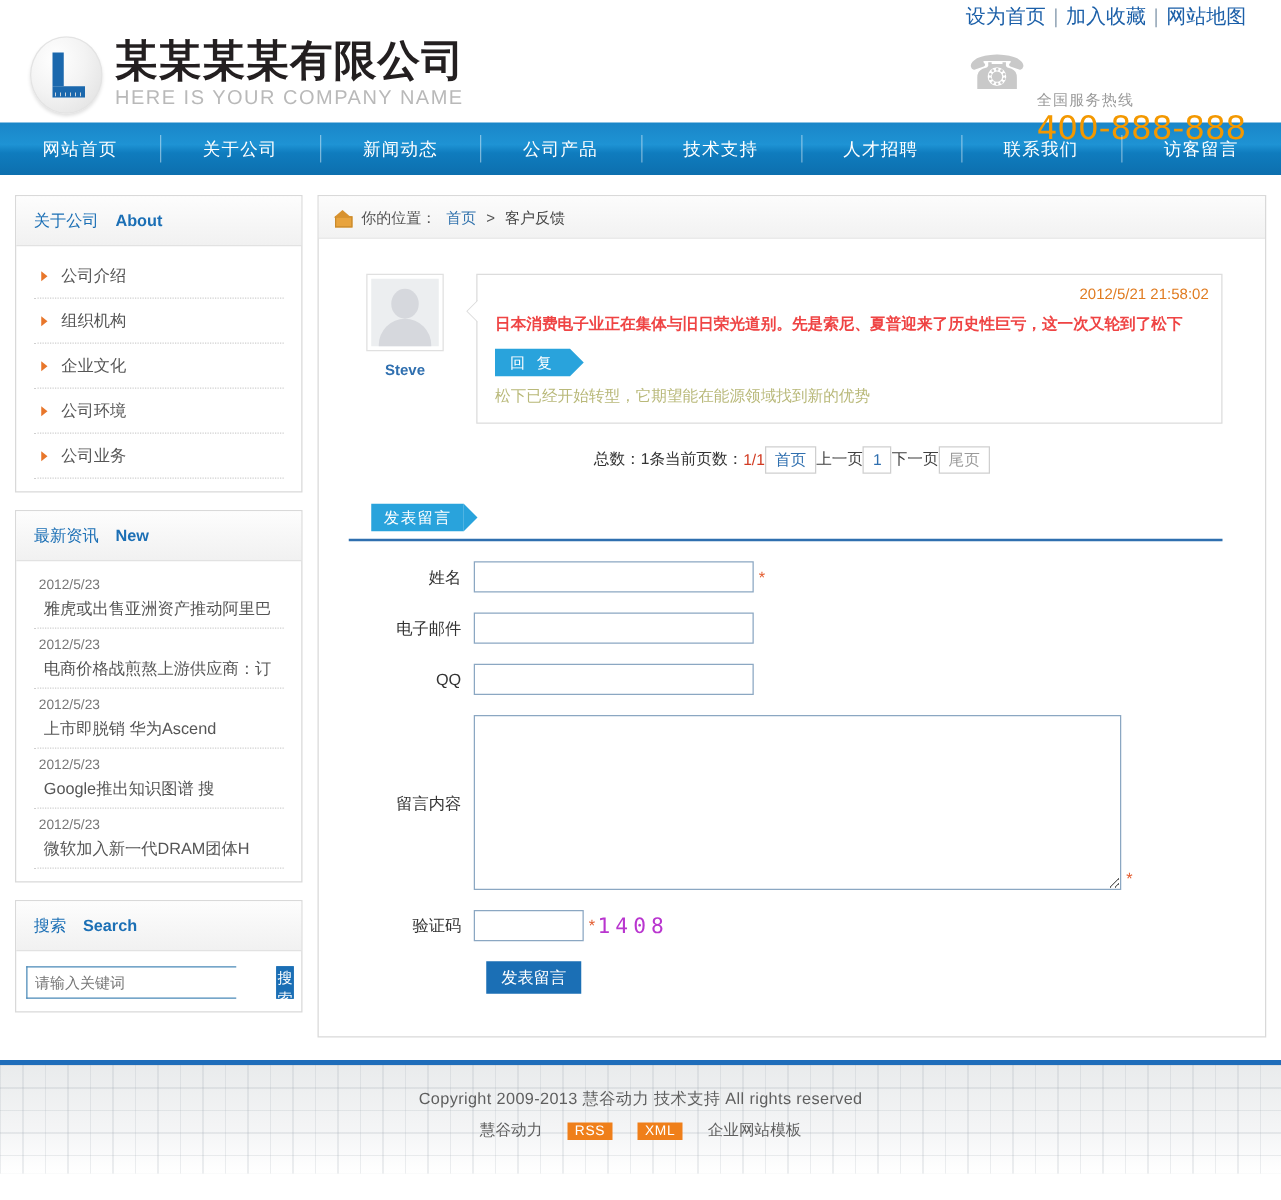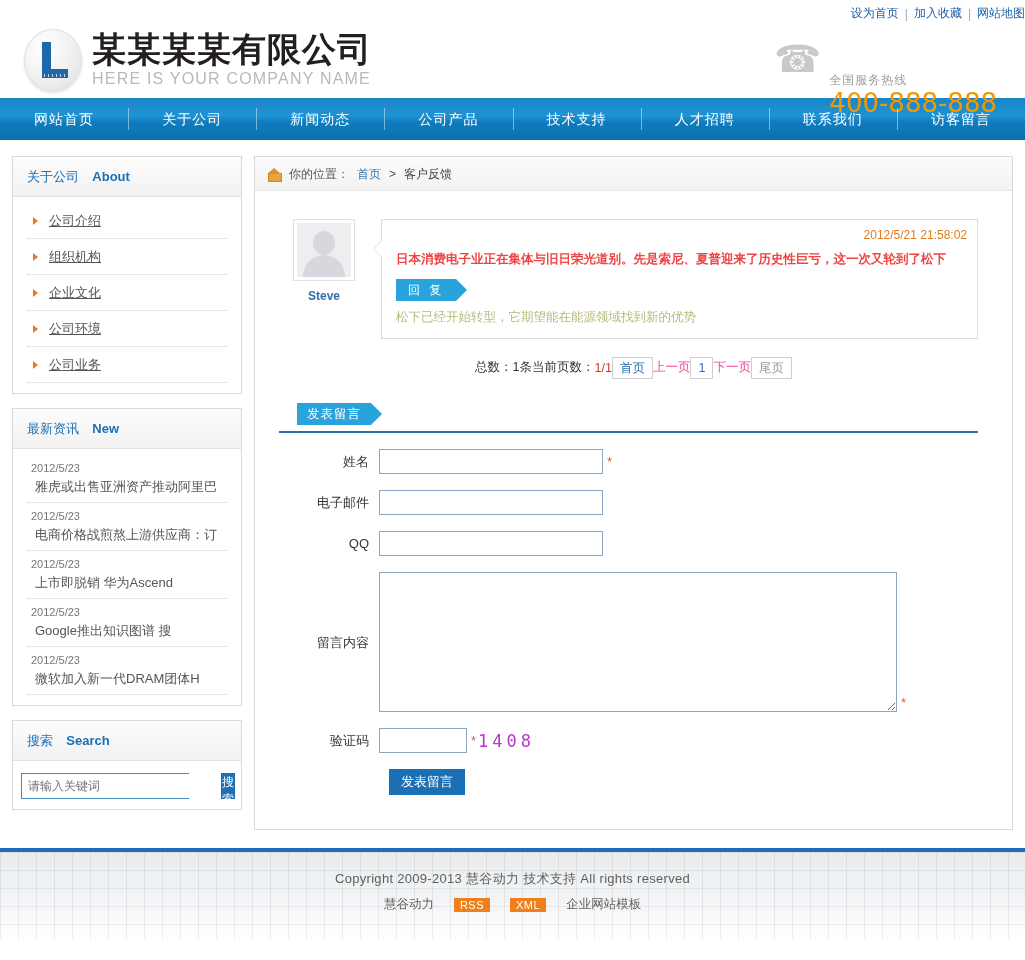--- a/index.html
+++ b/index.html
@@ -9,25 +9,26 @@
     background: #ffffff;
     font-family: "Liberation Sans", "DejaVu Sans", sans-serif;
     font-size: 12px;
     color: #333;
   }
   .page { width: 1025px; position: relative; }
 
   
   .topbar {
     height: 22px;
+    padding-right: 28px;
     display: flex;
     align-items: center;
     justify-content: flex-end;
     gap: 6px;
-    font-size: 12px;
+    font-size: 16px;
     padding-top: 5px;
   }
   .topbar a { color: #1b5fa8; text-decoration: none; }
   .topbar .sep { color: #9ab; }
 
   
   .header {
     height: 76px;
     display: flex;
     align-items: center;
@@ -128,21 +129,20 @@
   .panel-head .en { color: #1b6fb5; font-size: 13px; font-weight: bold; margin-left: 10px; }
   .panel-body { padding: 6px 14px 10px 14px; }
 
   .menu-item {
     height: 36px; line-height: 36px;
     border-bottom: 1px dotted #cfcfcf;
     padding-left: 22px;
     position: relative;
     color: #555; font-size: 13px;
     cursor: pointer;
-    text-decoration: underline;
   }
   .menu-item:before {
     content: "";
     position: absolute; left: 6px; top: 14px;
     width: 0; height: 0;
     border-left: 5px solid #e8762a;
     border-top: 4px solid transparent;
     border-bottom: 4px solid transparent;
   }
 
@@ -257,21 +257,21 @@
   .pager {
     padding: 18px 0 10px 0;
     display: flex; align-items: center; justify-content: center;
     font-size: 12.5px; color: #333;
   }
   .pager .red { color: #d23b22; }
   .pg-box {
     border: 1px solid #cfcfcf; color: #2f6faf;
     padding: 2px 7px; background: #fff; cursor: pointer; line-height: 1.3;
   }
-  .pg-plain { color: #ec4899; cursor: pointer; }
+  .pg-plain { color: #404040; cursor: pointer; }
   .pg-box.gray { color: #9a9a9a; }
 
   
   .form-wrap { padding: 14px 34px 34px 24px; }
   .form-head { position: relative; border-bottom: 2px solid #2f6faf; height: 30px; }
   .form-tab {
     position: absolute; left: 18px; top: 0;
     background: #29a3dc; color: #fff; font-size: 12.5px;
     height: 22px; line-height: 22px; padding: 0 10px;
     letter-spacing: 1px;

